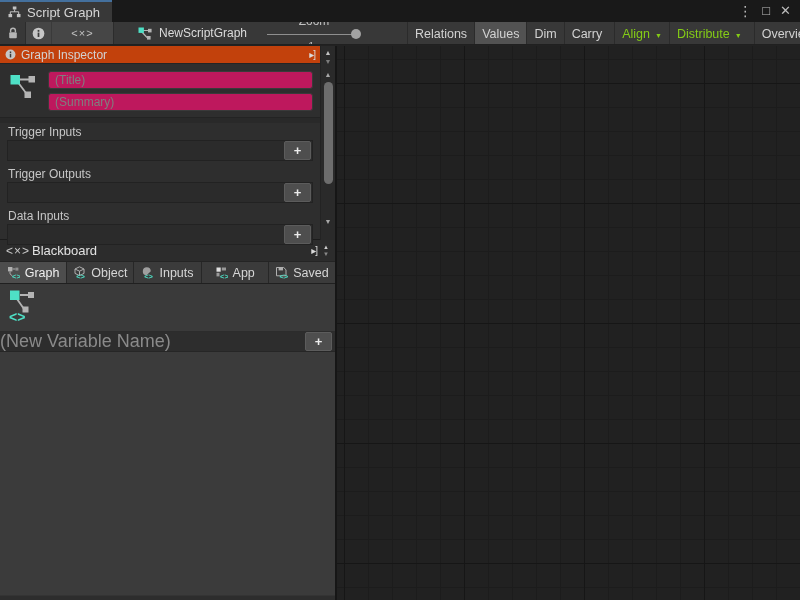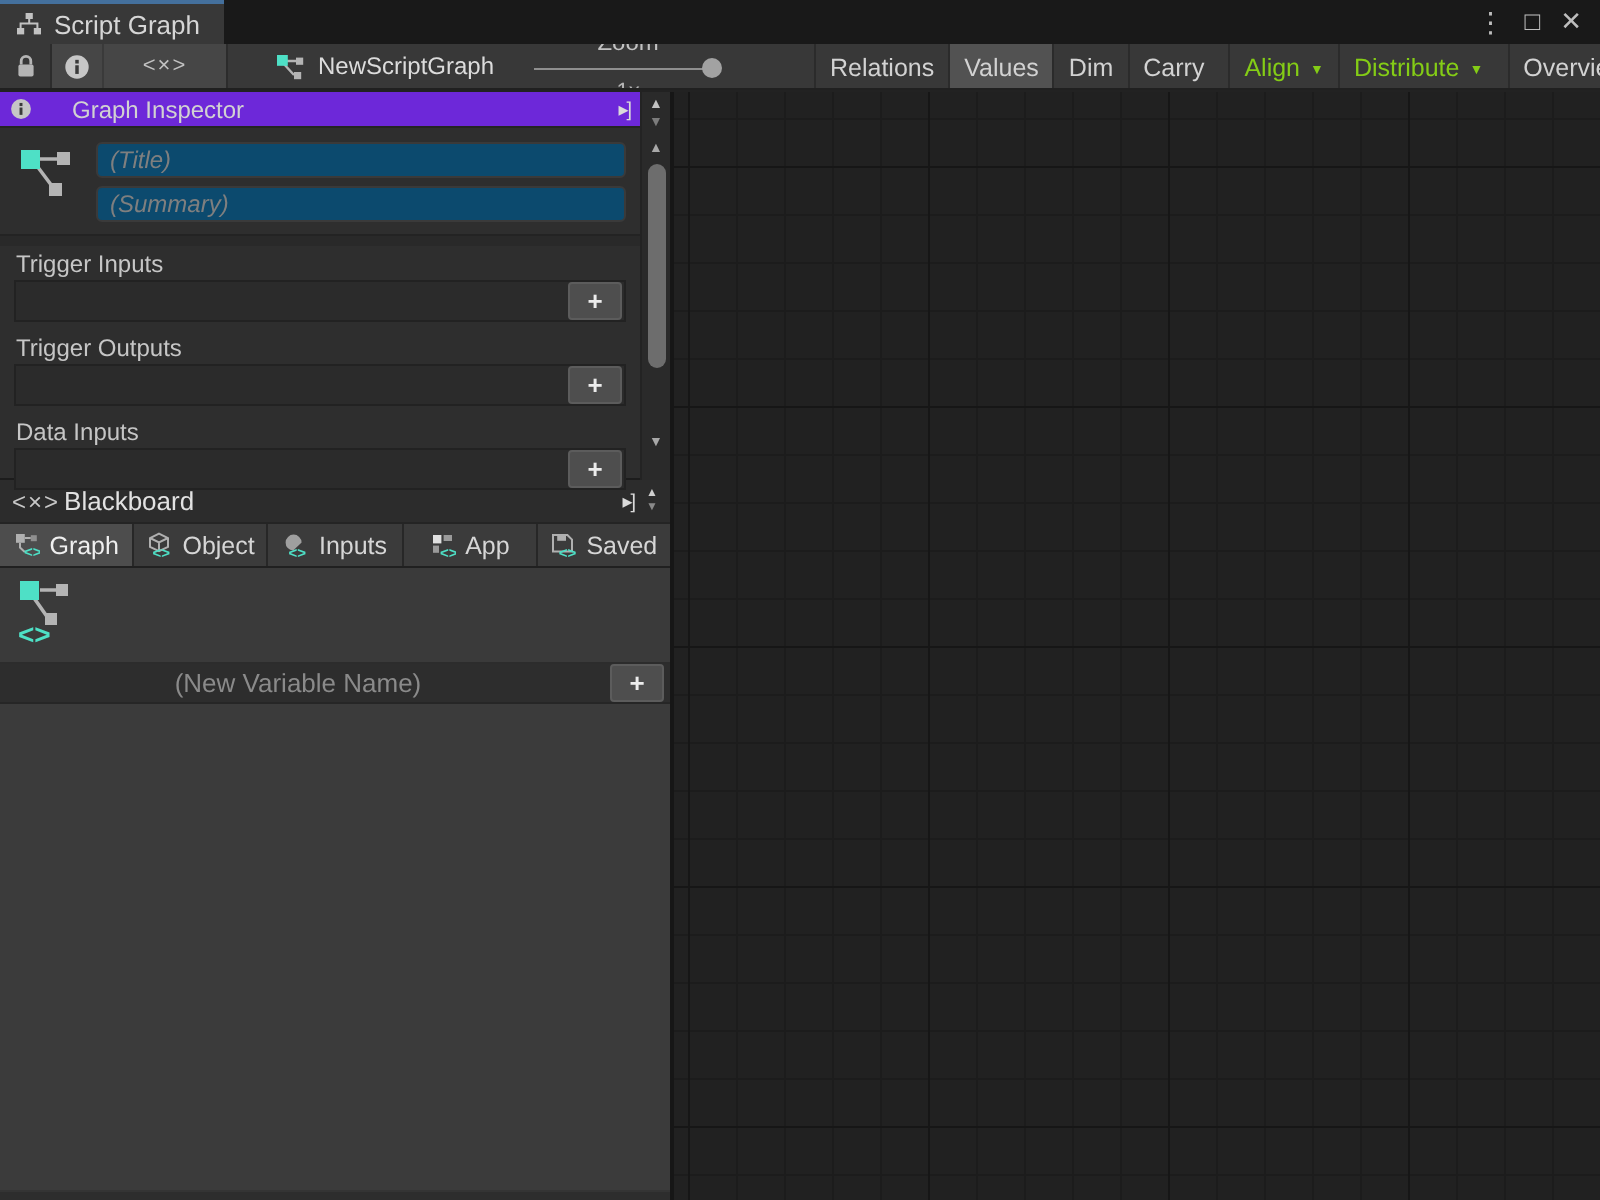--- a/index.html
+++ b/index.html
@@ -43,32 +43,31 @@
   .rbtn.active { background:#525252; }
   .rbtn.disabled { color:#84cc16; }
   .rbtn .dd { font-size:7px; margin-left:5px; transform:translateY(1px); }
   .gap-l { margin-left:5px; }
   
   .main { position:absolute; top:46px; left:0; right:0; bottom:0; display:flex; }
   .sidebar { width:337px; display:flex; flex-direction:column; background:#2e2e2e; border-right:2px solid #161616; }
   
   .inspector { height:194px; position:relative; padding-right:15px; border-bottom:1px solid #1c1c1c; }
   .panel-header {
-    height:18px; background:#6d28d9; border-bottom:1px solid #242424;
-    display:flex; align-items:center; gap:20px; padding:0 5px; color:#d2d2d2;
+    height:18px; background:#c2410c; border-bottom:1px solid #242424;
+    display:flex; align-items:center; gap:5px; padding:0 5px; color:#d2d2d2;
   }
   .dock-ico { margin-left:auto; color:#dadada; font-size:10px; letter-spacing:-1px; }
   .insp-body { padding:4px 7px 0 7px; }
   .title-row { display:flex; gap:9px; margin:3px 0 6px 2px; }
   .fields { flex:1; display:flex; flex-direction:column; gap:4px; }
   .field {
-    height:18px; background:#0c4a6e; border:1px solid #3a3a3a; border-radius:3px;
+    height:18px; background:#be185d; border:1px solid #3a3a3a; border-radius:3px;
     color:#cfcfcf; font-size:12px; padding:0 6px; outline:none; width:100%;
     font-family:"Liberation Sans", sans-serif;
-    font-style:italic;
   }
   .field::placeholder { color:#7f7f7f; opacity:1; }
   .sep { border-top:1px solid #232323; background:#292929; height:6px; margin:2px -7px 2px -7px; }
   .section { margin-bottom:6px; }
   .sec-label { height:15px; color:#c6c6c6; padding-left:1px; }
   .sec-row { height:21px; background:#2b2b2b; border:1px solid #222; display:flex; align-items:center; justify-content:flex-end; }
   .add-btn {
     width:27px; height:19px; background:#4e4e4e; border:1px solid #5c5c5c; border-radius:2px;
     color:#ececec; font-weight:bold; text-align:center; line-height:17px; margin-right:1px; font-size:13px;
   }
@@ -96,22 +95,22 @@
   .bb-tab {
     flex:1; background:#3b3b3b; display:flex; align-items:center; justify-content:center; gap:5px;
     color:#d6d6d6; font-size:12.5px;
   }
   .bb-tab.active { background:#4d4d4d; color:#efefef; }
   .bb-info { height:48px; background:#3a3a3a; display:flex; gap:11px; padding:5px 0 0 8px; border-bottom:1px solid #2c2c2c; }
   .info-title { color:#e8e8e8; font-size:13px; margin-top:1px; }
   .info-desc { color:#bdbdbd; font-size:12px; margin-top:2px; }
   .newvar-row { height:20px; background:#2d2d2d; display:flex; align-items:center; border-bottom:1px solid #262626; }
   .newvar {
-    flex:1; background:transparent; border:none; outline:none; text-align:center;
-    color:#cfcfcf; font-size:13px; padding-right:7px; font-family:"Liberation Sans", sans-serif;
+    flex:1; background:transparent; border:none; outline:none; text-align:left;
+    color:#cfcfcf; font-size:18px; padding-right:7px; font-family:"Liberation Sans", sans-serif;
   }
   .newvar::placeholder { color:#8a8a8a; opacity:1; }
   .newvar-row .add-btn { margin-right:3px; }
   .bb-empty { flex:1; background:#3b3b3b; }
   .bottom-strip { height:5px; background:#2d2d2d; border-top:1px solid #343434; }
   
   .canvas {
     flex:1; background-color:#212121;
     background-image:
       linear-gradient(to right, #161616 1px, transparent 1px),

